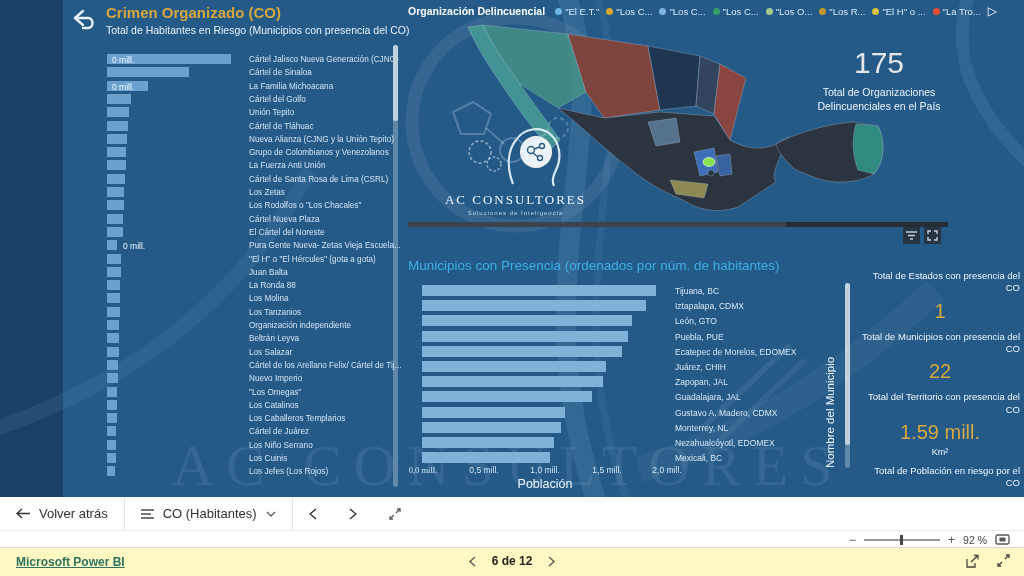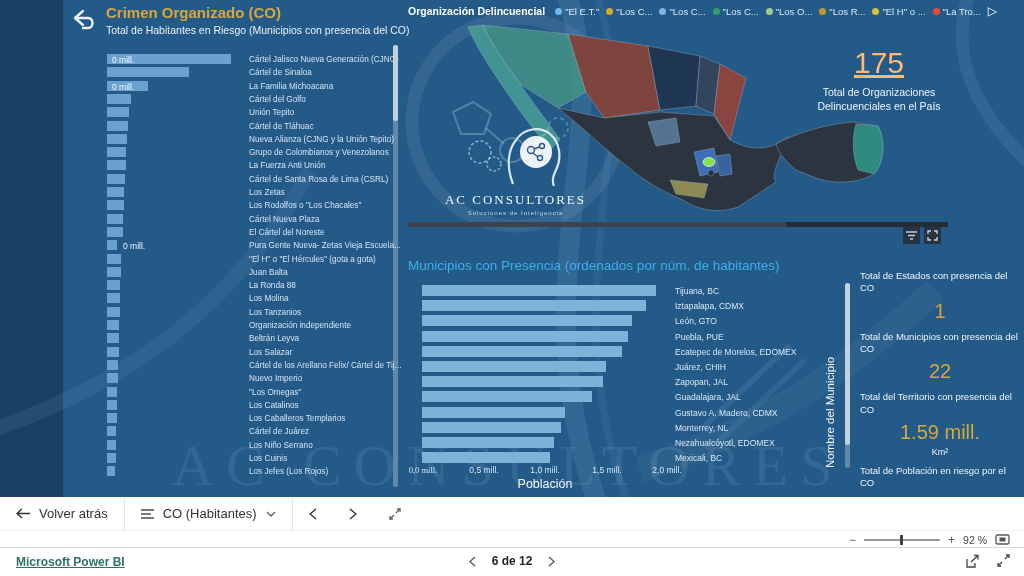--- a/index.html
+++ b/index.html
@@ -28,42 +28,42 @@
   .legend-row{position:absolute;left:400px;top:0;width:550px;height:22px;z-index:3;
               display:flex;align-items:center;}
   .legend-title{font-size:10.5px;font-weight:bold;color:#ffffff;margin-left:8px;margin-right:10px;white-space:nowrap;}
   .lg-item{display:flex;align-items:center;margin-right:7px;cursor:pointer;}
   .lg-dot{width:7px;height:7px;border-radius:50%;margin-right:3px;flex:none;}
   .lg-txt{font-size:9.5px;color:#dce9f5;white-space:nowrap;}
   .lg-next{margin-left:auto;margin-right:8px;color:#ffffff;font-size:12px;cursor:pointer;}
 
   .map-svg{position:absolute;left:408px;top:22px;z-index:2;}
   .kpi{position:absolute;left:800px;top:46px;width:158px;text-align:center;z-index:3;}
-  .kpi-value{font-size:30px;color:#fdba74;text-decoration:underline;}
+  .kpi-value{font-size:30px;color:#e5e5e5;}
   .kpi-label{margin-top:6px;font-size:10.5px;color:#eef4fa;line-height:1.3;}
   .map-hscroll{position:absolute;left:408px;top:222px;width:540px;height:5px;background:#262c34;z-index:3;}
   .map-hthumb{position:absolute;left:0;top:0;height:5px;width:70%;background:#3c434d;}
   .map-tools{position:absolute;left:903px;top:227px;display:flex;gap:4px;z-index:4;}
   .tool-btn{width:17px;height:17px;background:rgba(40,46,56,0.85);display:flex;align-items:center;justify-content:center;cursor:pointer;}
 
   
   .muni-title{position:absolute;left:408px;top:258px;font-size:13.5px;color:#3cb0e8;z-index:3;}
   .muni-rows{position:absolute;left:422px;top:284px;width:430px;height:180px;z-index:2;}
   .muni-row{position:absolute;left:0;height:15px;width:430px;}
   .muni-bar{position:absolute;left:0;top:1px;height:11px;background:#7fb2d9;}
   .muni-name{position:absolute;left:253px;top:2px;font-size:8.5px;color:#d9e7f4;white-space:nowrap;}
   .muni-ticks{position:absolute;left:422px;top:465px;width:300px;height:12px;z-index:2;}
   .muni-tick{position:absolute;top:0;width:50px;text-align:center;font-size:8.5px;color:#d9e7f4;}
   .muni-xlabel{position:absolute;left:480px;top:477px;width:130px;text-align:center;font-size:12.5px;color:#f2f7fb;z-index:2;}
   .muni-ylabel{position:absolute;left:824px;top:283px;height:185px;display:flex;align-items:center;z-index:2;
                writing-mode:vertical-rl;transform:rotate(180deg);font-size:11.5px;color:#f2f7fb;}
 
   
   .stats{position:absolute;left:860px;top:262px;width:160px;display:flex;flex-direction:column;
-         align-items:center;text-align:left;z-index:3;}
+         align-items:center;text-align:right;z-index:3;}
   .stat-label{font-size:9.5px;color:#eef4fa;line-height:1.3;margin-top:8px;}
   .stat-value{font-size:20px;color:#d7a73f;margin-top:5px;}
   .stat-unit{font-size:9px;color:#eef4fa;margin-top:3px;}
 
   
   .logo-box{position:absolute;left:428px;top:100px;width:175px;text-align:center;z-index:2;}
   .logo-title{font-family:"Liberation Serif",serif;font-size:13px;letter-spacing:2px;color:#f2f6fa;margin-top:2px;}
   .logo-sub{font-size:6px;letter-spacing:1px;color:#c7d6e4;margin-top:2px;}
   .watermark{position:absolute;left:172px;top:432px;font-family:"Liberation Serif",serif;font-size:58px;
              letter-spacing:12px;color:rgba(210,228,244,0.10);white-space:nowrap;z-index:1;}
@@ -79,21 +79,21 @@
   
   .zoomrow{position:absolute;left:0;top:530px;width:1024px;height:17px;background:#ffffff;
            border-top:1px solid #ededed;display:flex;align-items:center;justify-content:flex-end;z-index:5;}
   .zr{display:flex;align-items:center;gap:8px;margin-right:14px;}
   .zr-sign{font-size:12px;color:#555;cursor:pointer;line-height:1;}
   .zr-track{position:relative;width:76px;height:2px;background:#9a9a9a;cursor:pointer;}
   .zr-thumb{position:absolute;left:36px;top:-4px;width:3px;height:10px;background:#444;}
   .zr-pct{font-size:10.5px;color:#444;}
 
   
-  .footer{position:absolute;left:0;top:547px;width:1024px;height:29px;background:#ffffff;
+  .footer{position:absolute;left:0;top:547px;width:1024px;height:29px;background:#fef9c3;
           border-top:1px solid #d8d8d8;z-index:5;}
   .brand{position:absolute;left:16px;top:7px;font-size:12px;font-weight:bold;color:#2e7263;
          text-decoration:underline;cursor:pointer;}
   .pager{position:absolute;left:0;right:0;top:6px;display:flex;justify-content:center;align-items:center;gap:16px;}
   .pg-ch{font-size:12px;color:#555;cursor:pointer;line-height:1;}
   .pg-txt{font-size:12px;font-weight:bold;color:#252423;}
   .ft-icons{position:absolute;right:14px;top:6px;display:flex;gap:17px;}
   .ft-icons svg{cursor:pointer;}
 </style>
 </head>

